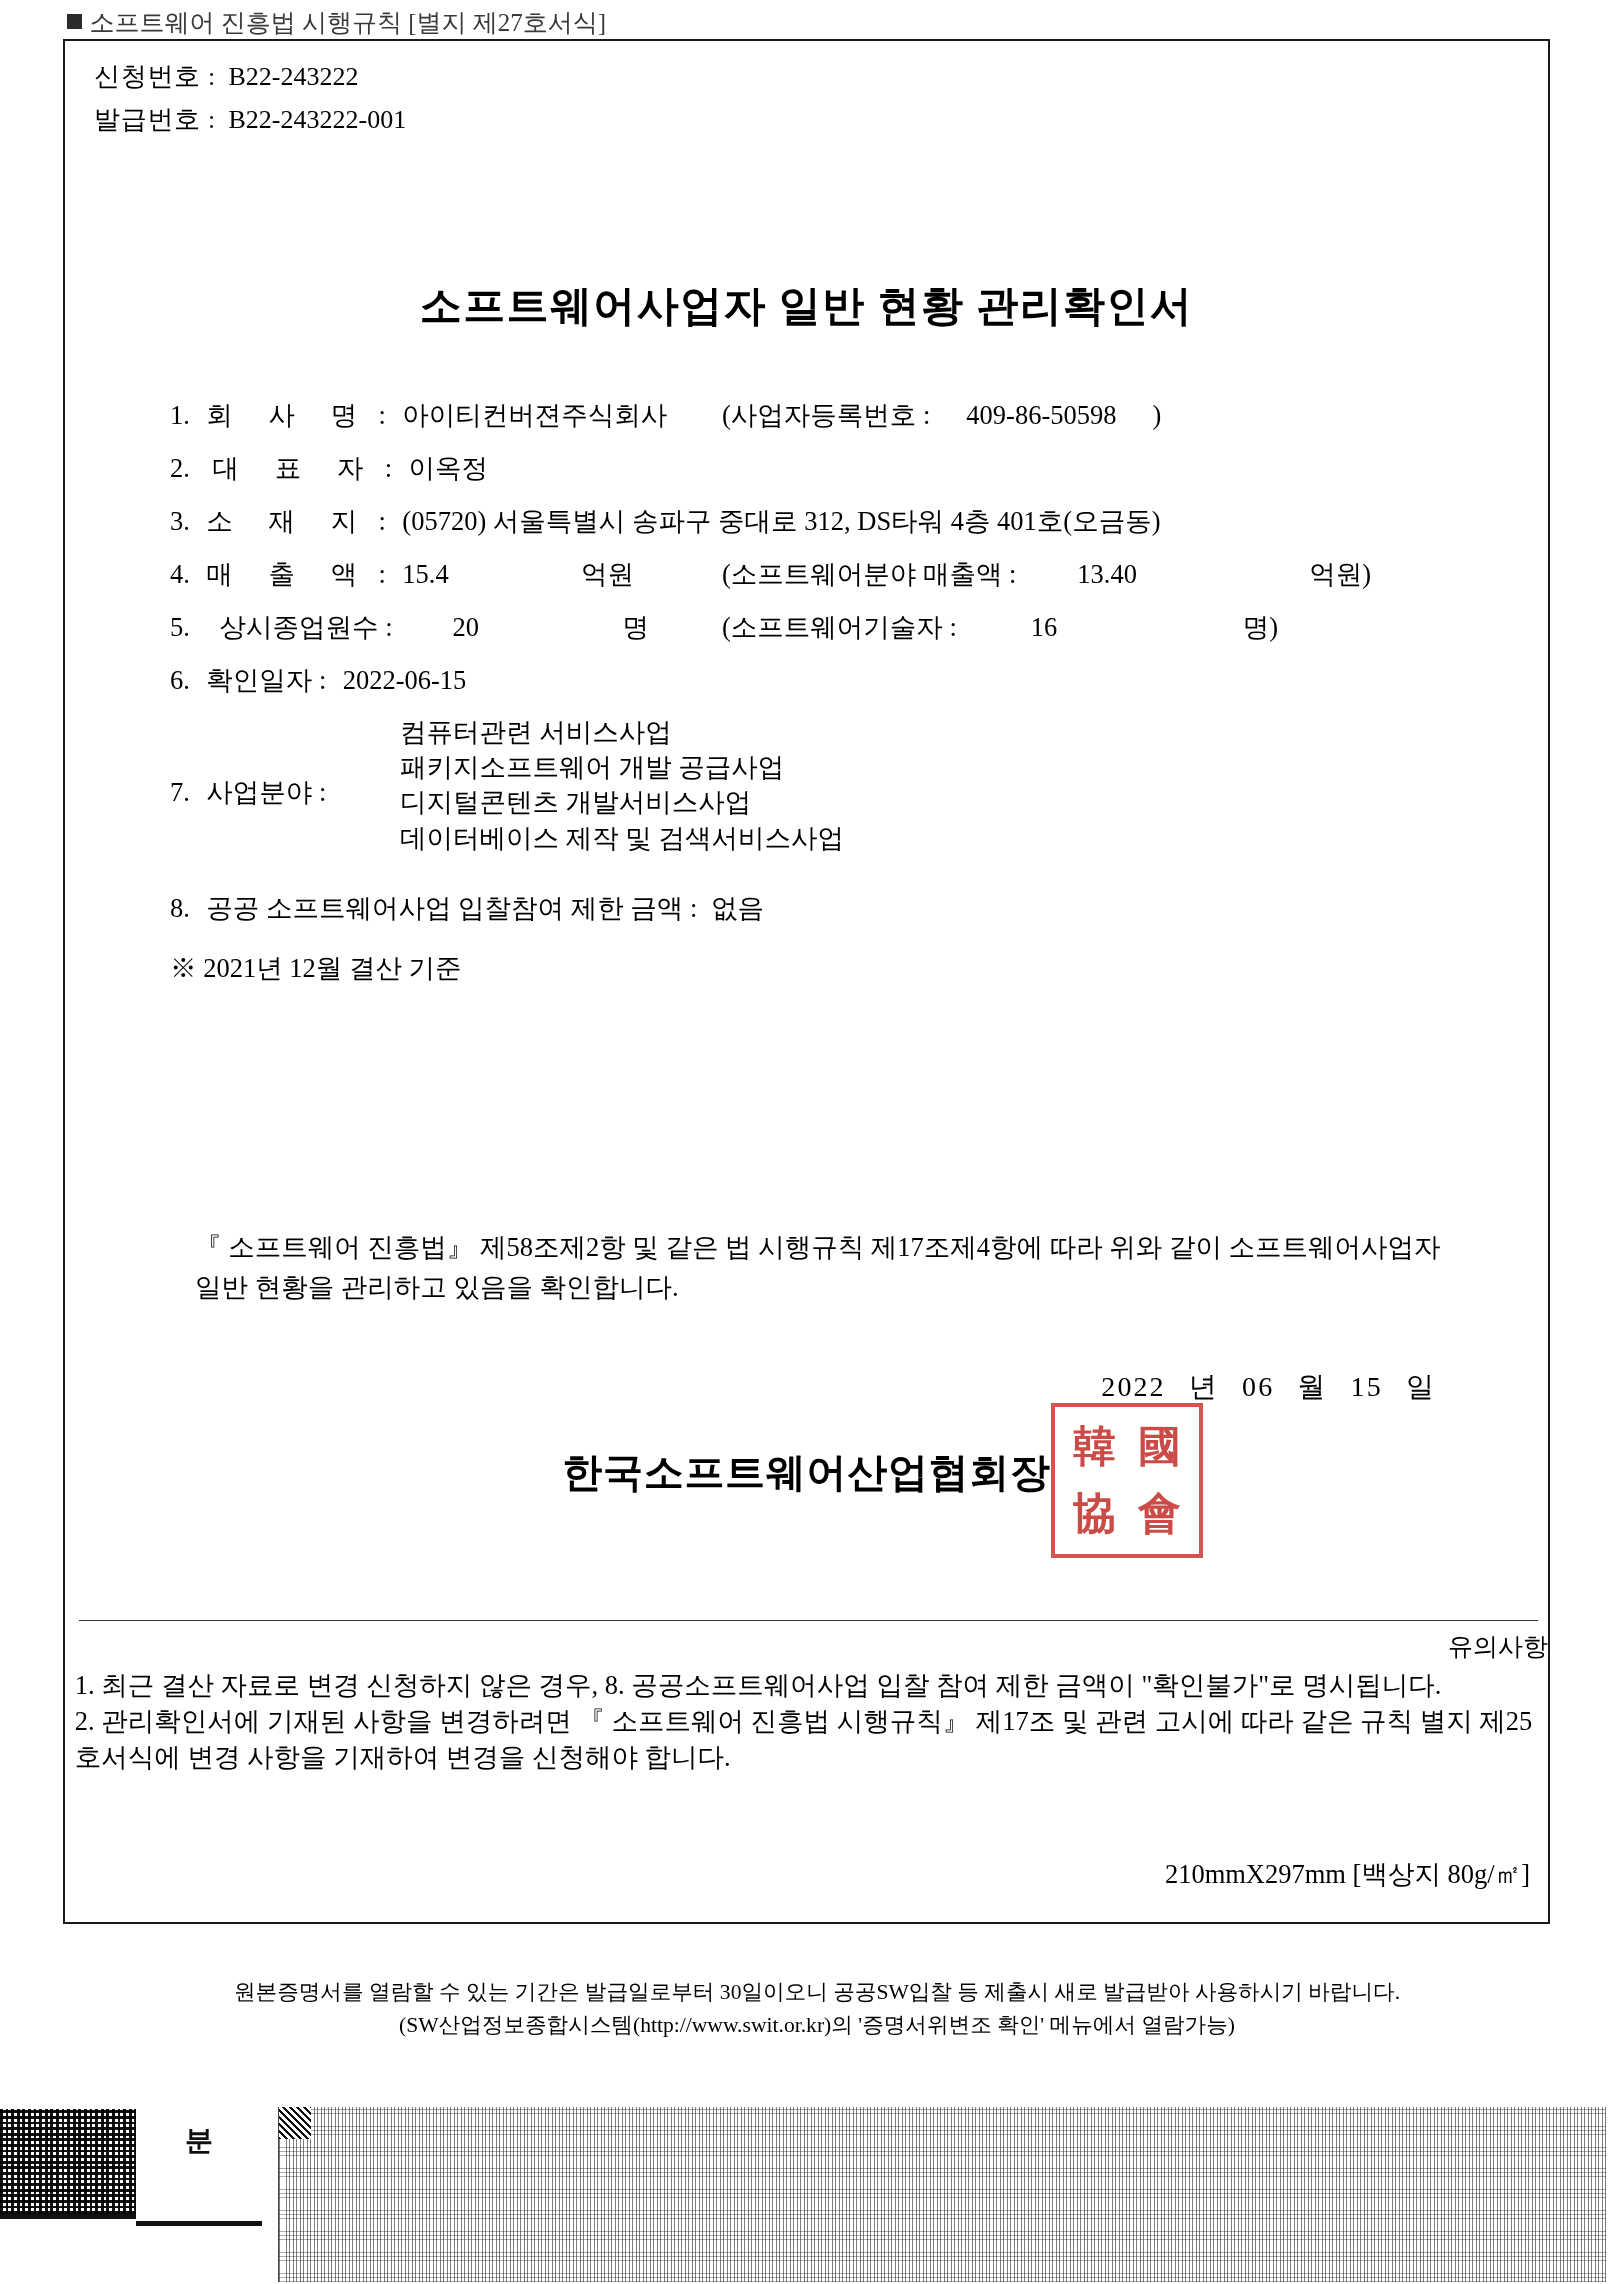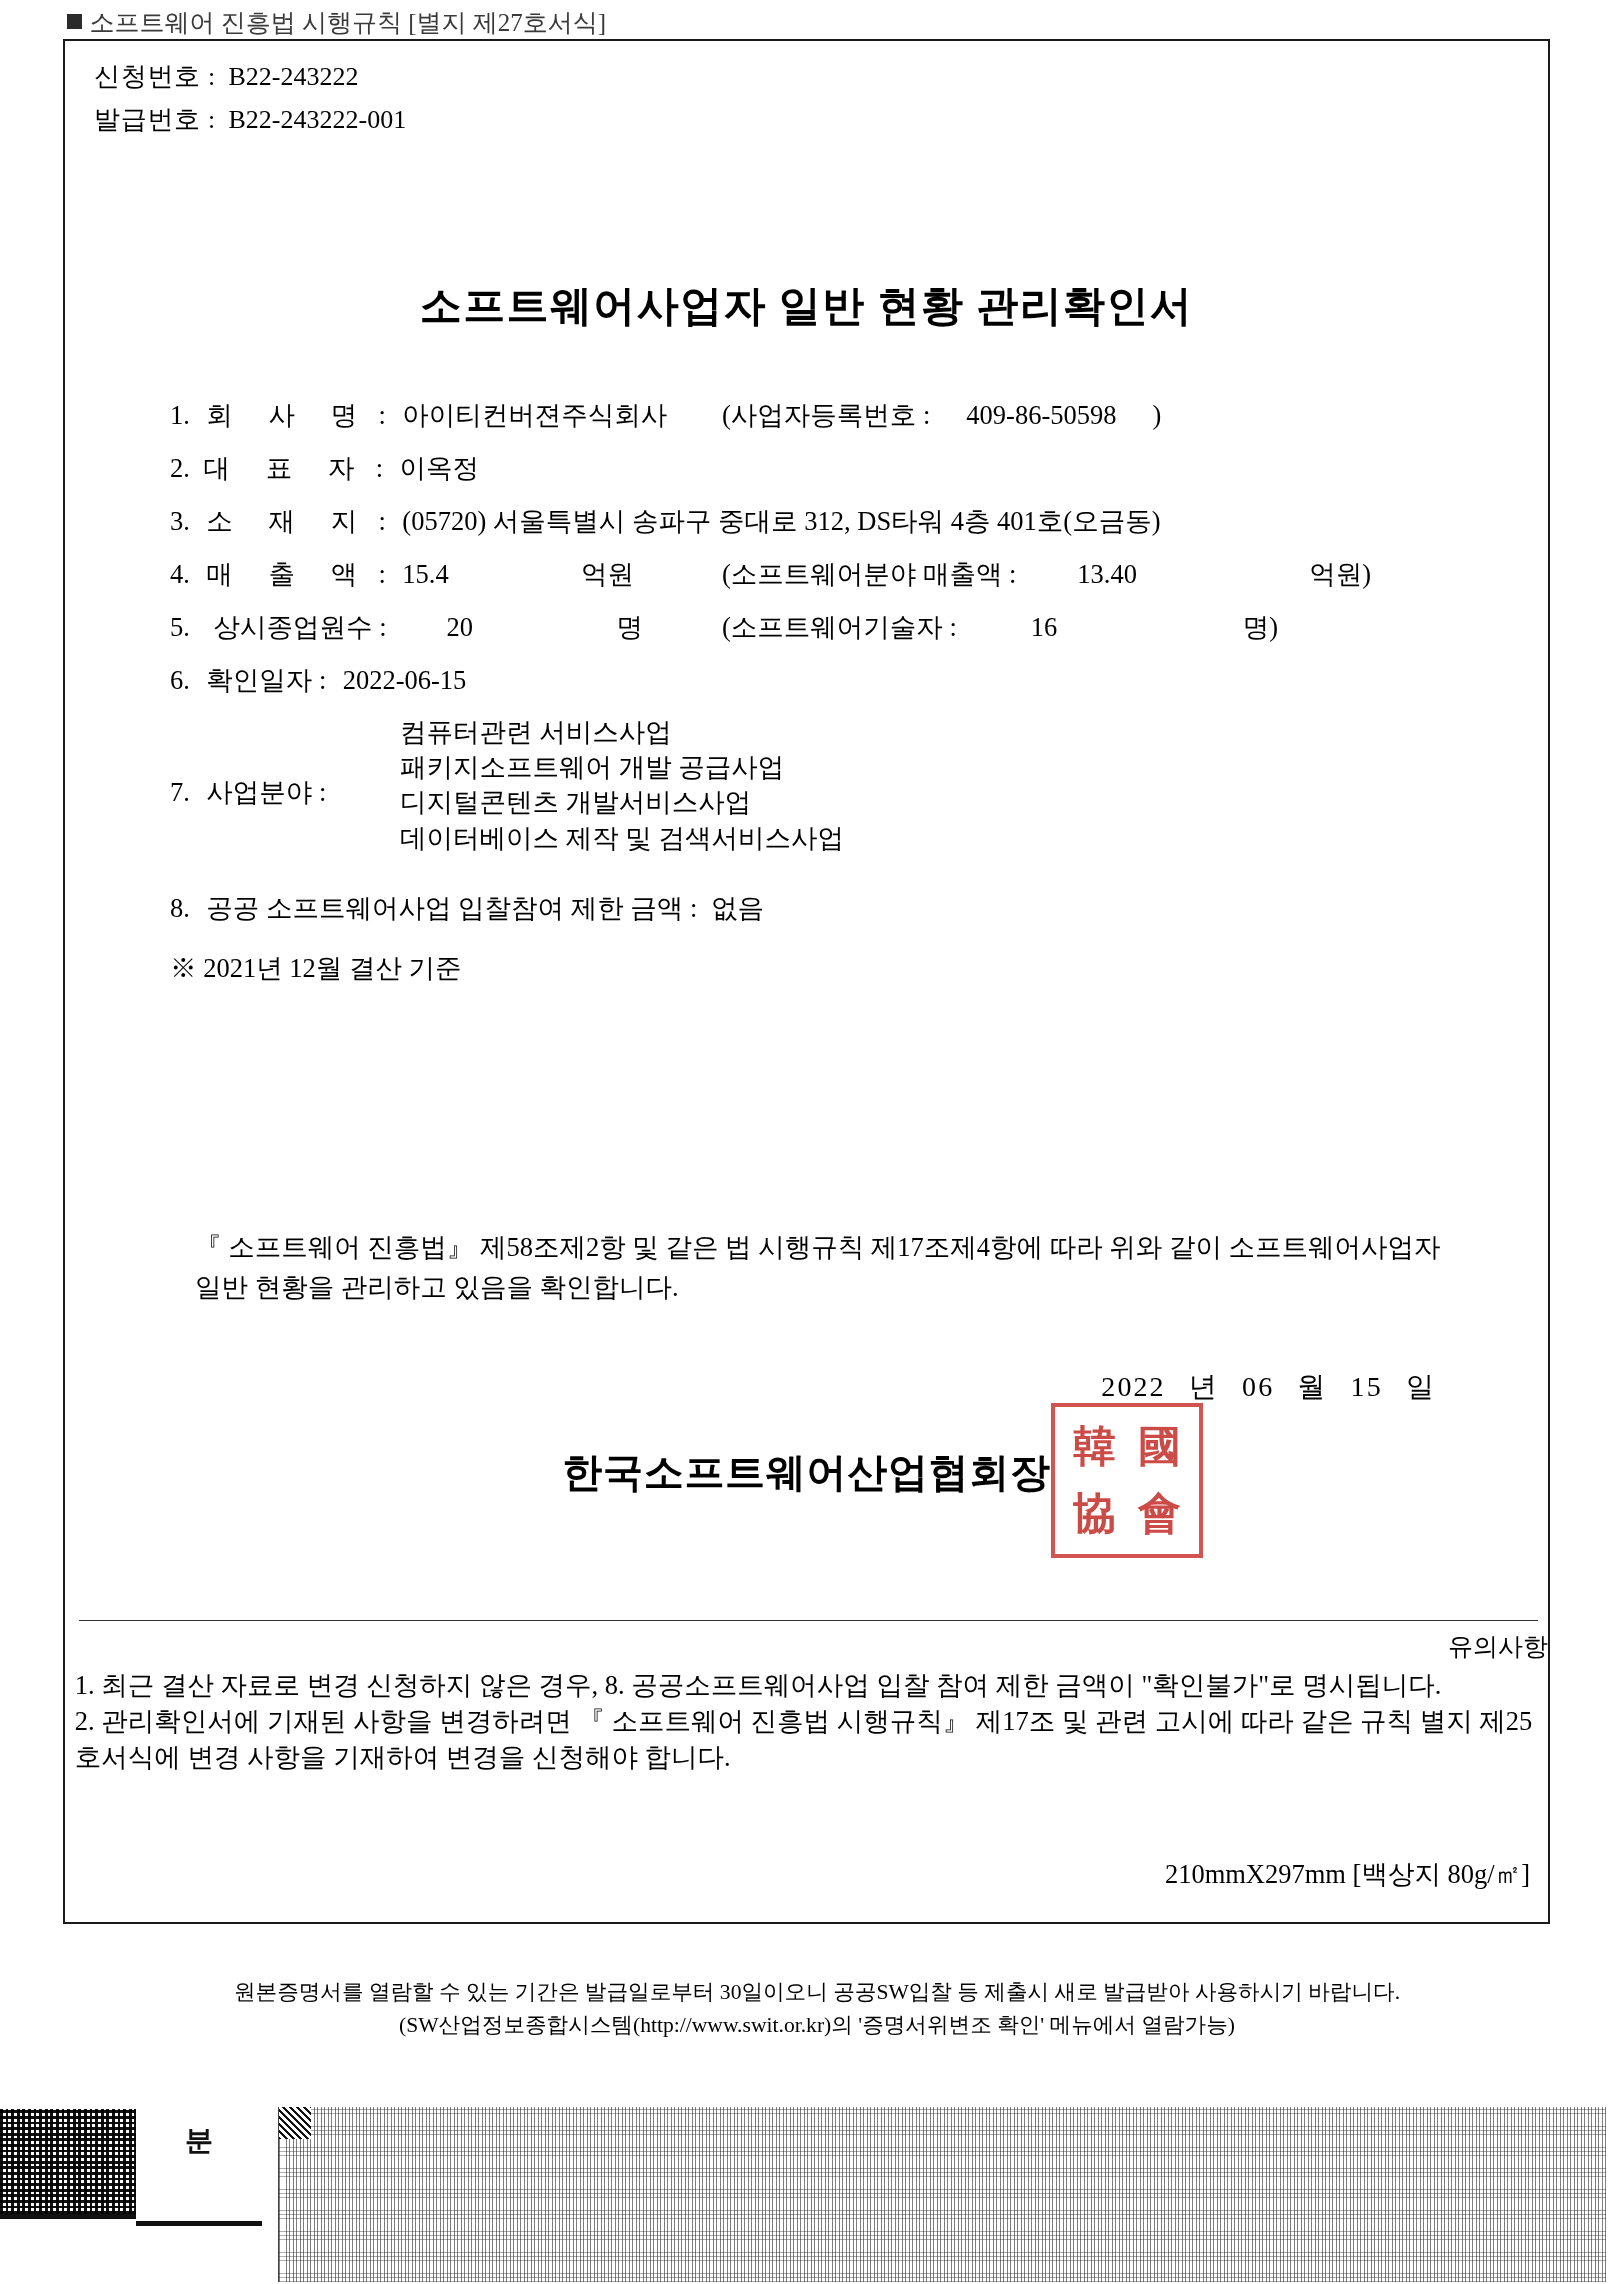--- a/index.html
+++ b/index.html
@@ -311,21 +311,21 @@
         <span class="val" style="margin-left:9.8px">아이티컨버젼주식회사</span>
         <span class="col-right f-biz-reg">
           <span>(사업자등록번호 :</span>
           <span class="num">409-86-50598</span>
           <span>)</span>
         </span>
       </div>
 
       <div class="frow">
         <span class="lead">2.</span>
-        <span class="lead spaced" style="margin-left:7px">대 표 자</span>
+        <span class="lead spaced" style="margin-left:16px">대 표 자</span>
         <span class="lead">:</span>
         <span class="val" style="margin-left:9.8px">이옥정</span>
       </div>
 
       <div class="frow">
         <span class="lead">3.</span>
         <span class="lead spaced" style="margin-left:9.8px">소 재 지</span>
         <span class="lead">:</span>
         <span class="val" style="margin-left:9.8px">(05720) 서울특별시 송파구 중대로 312, DS타워 4층 401호(오금동)</span>
       </div>
@@ -340,21 +340,21 @@
         <span class="col-right f-sw-sales">
           <span>(소프트웨어분야 매출액 :</span>
           <span class="num">13.40</span>
           <span style="display:inline-block;min-width:105px"></span>
           <span>억원)</span>
         </span>
       </div>
 
       <div class="frow">
         <span class="lead">5.</span>
-        <span class="lead" style="margin-left:17px">상시종업원수 :</span>
+        <span class="lead" style="margin-left:23px">상시종업원수 :</span>
         <span class="num-gap">20</span>
         <span style="display:inline-block;min-width:77px"></span>
         <span class="val">명</span>
         <span class="col-right f-sw-eng">
           <span>(소프트웨어기술자 :</span>
           <span class="num">16</span>
           <span style="display:inline-block;min-width:105px"></span>
           <span>명)</span>
         </span>
       </div>

